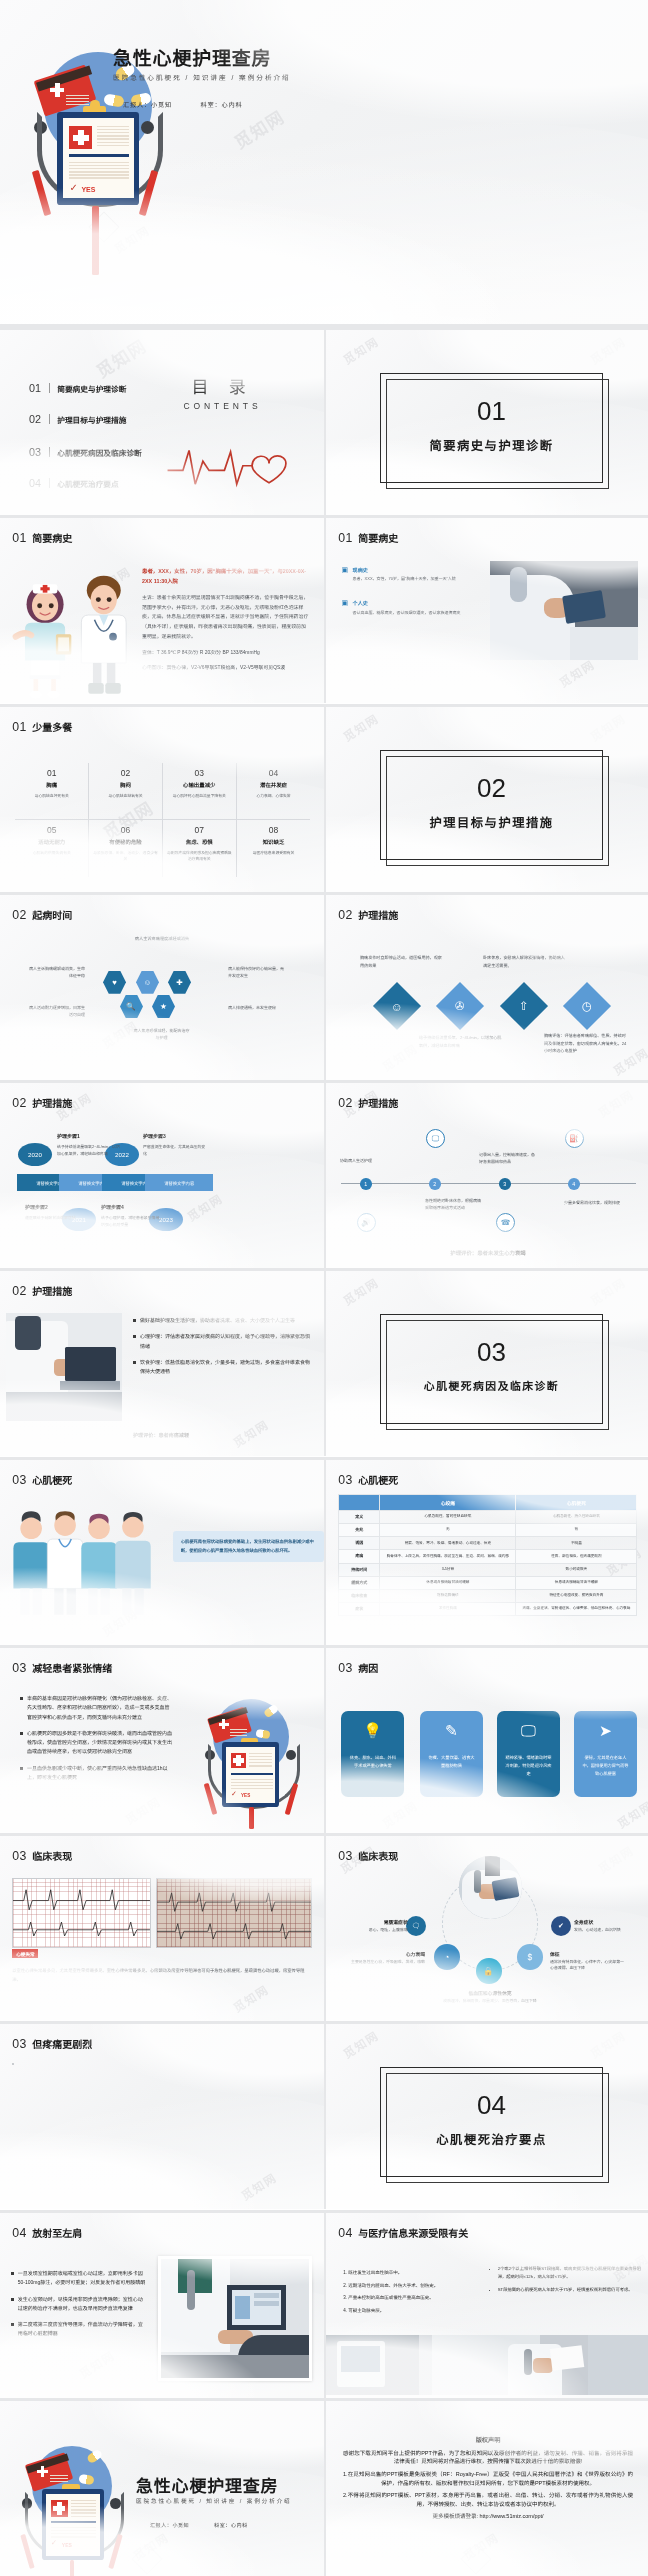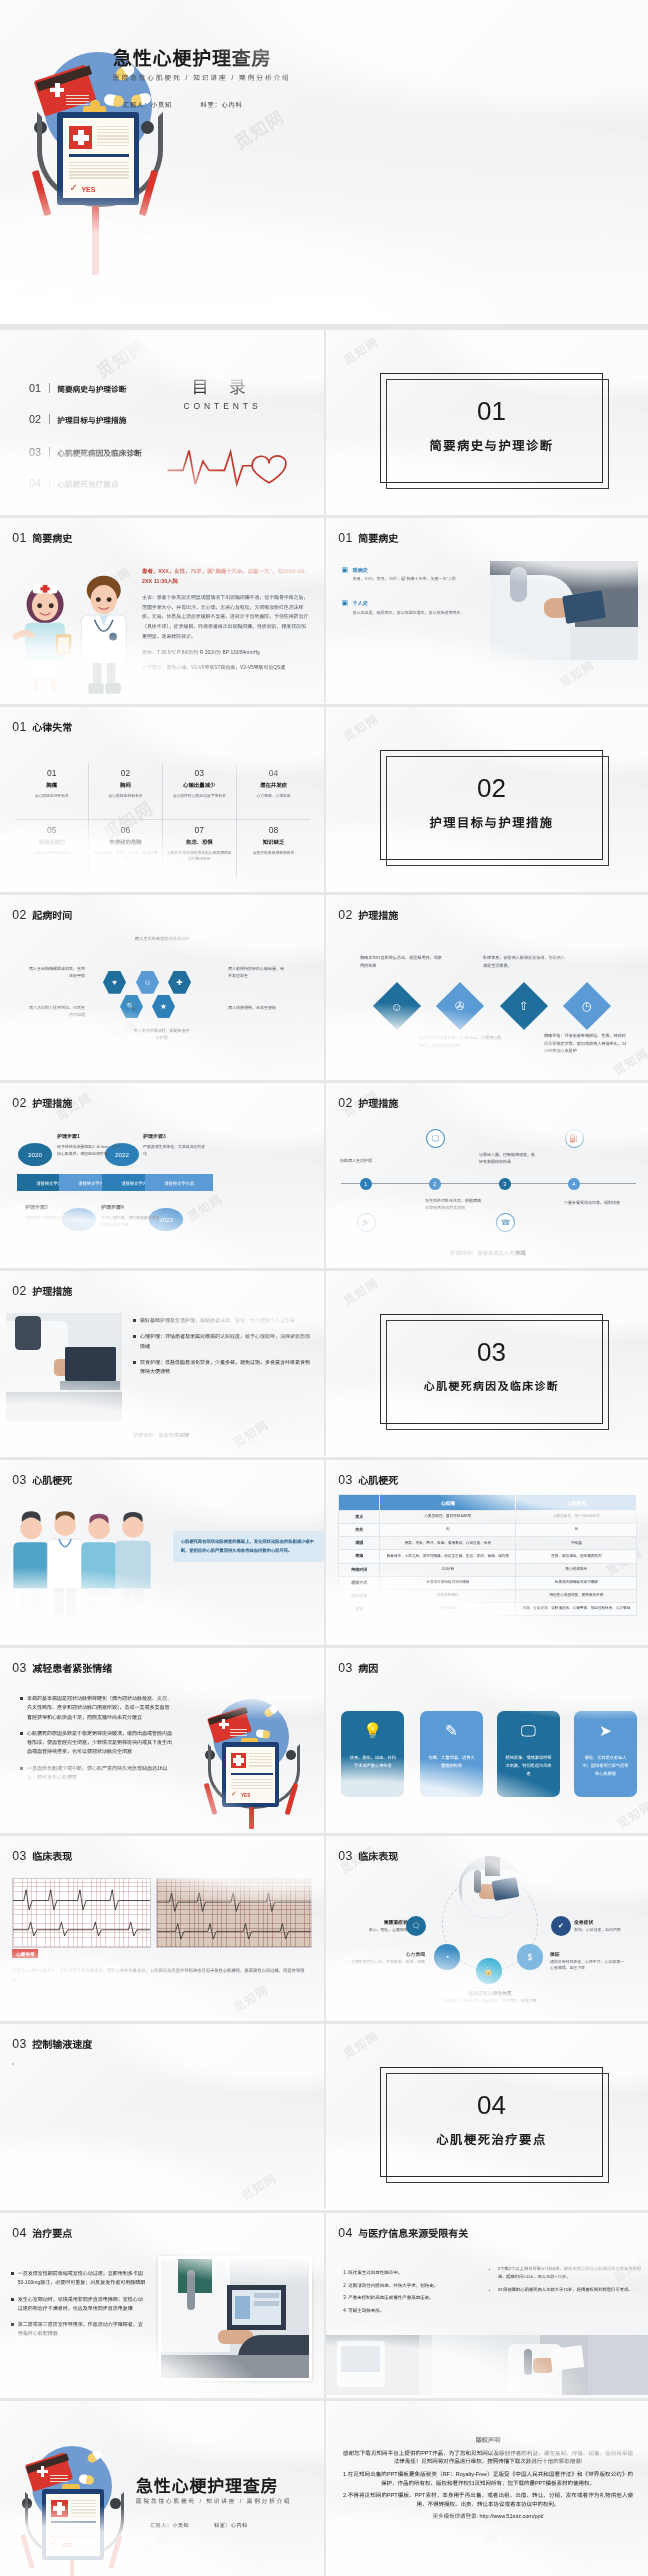--- a/index.html
+++ b/index.html
@@ -376,21 +376,21 @@
   </div>
 </div>
 <div class="gap" style="left:324px;top:518px;width:1.5px;height:185px;"></div>
 <div class="gap" style="left:0;top:704px;width:648px;height:3.1px;"></div>
 
 <div class="slide" style="left:0;top:707px;">
   <div class="swoosh"></div>
   <div class="wm" style="left:100px;top:100px;">觅知网</div>
   <div class="shead">
         <span class="num">01</span>
-        <span class="txt">心律失常</span>
+        <span class="txt">少量多餐</span>
       </div>
   <div class="dgrid">
     <div class="dcell">
           <div class="n">01</div>
           <div class="t">胸痛</div>
           <div class="d">与心肌缺血坏死有关</div>
         </div>
     <div class="dcell">
           <div class="n">02</div>
           <div class="t">胸闷</div>
@@ -904,21 +904,21 @@
   </div>
 </div>
 <div class="gap" style="left:324px;top:1836px;width:1.5px;height:185px;"></div>
 <div class="gap" style="left:0;top:2021px;width:648px;height:3.1px;"></div>
 
 <div class="slide" style="left:0;top:2024px;">
   <div class="swoosh"></div>
   <div class="wm sm" style="left:239px;top:154px;">觅知网</div>
   <div class="shead">
         <span class="num">03</span>
-        <span class="txt">控制输液速度</span>
+        <span class="txt">但疼痛更剧烈</span>
       </div>
 
   <div style="position:absolute;left:12.3px;top:39px;width:299px;height:136px;display:grid;
               grid-template-columns:repeat(4,1fr);grid-template-rows:repeat(2,1fr);gap:3.9px;">
     <div class="ecg mono">
           <div class="grid"></div>
       <svg viewBox="0 0 96 86" preserveAspectRatio="none">
             <path d="M0 44 H12 l2 -16 l3 30 l3 -14 H38 l2 -16 l3 30 l3 -14 H66 l2 -16 l3 30 l3 -14 H96" fill="none" stroke="#111" stroke-width="1.2"></path>
           </svg>
         </div>
@@ -978,21 +978,21 @@
   </div>
 </div>
 <div class="gap" style="left:324px;top:2024px;width:1.5px;height:185px;"></div>
 <div class="gap" style="left:0;top:2210px;width:648px;height:3.1px;"></div>
 
 <div class="slide" style="left:0;top:2213px;">
   <div class="swoosh"></div>
   <div class="wm sm" style="left:77px;top:143px;">觅知网</div>
   <div class="shead">
         <span class="num">04</span>
-        <span class="txt">治疗要点</span>
+        <span class="txt">放射至左肩</span>
       </div>
 
   <ul class="bullets" style="left:10.8px;top:56px;width:136px;">
     <li>一旦发现室性期前收缩或室性心动过速，立即用利多卡因50-100mg静注，必要时可重复；对反复发作者可用胺碘酮</li>
     <li>发生心室颤动时，尽快采用非同步直流电除颤；室性心动过速药物治疗不满意时，也应及早用同步直流电复律</li>
     <li>第二度或第三度房室传导阻滞，伴血流动力学障碍者，宜用临时心脏起搏器</li>
   </ul>
 
   <div class="photo" style="left:158px;top:43px;width:148px;height:119px;border:3.1px solid #fff;box-shadow:0 0 3.1px rgba(0,0,0,.18);">
     <div style="position:absolute;inset:0;background:#dfe3e7;"></div>

